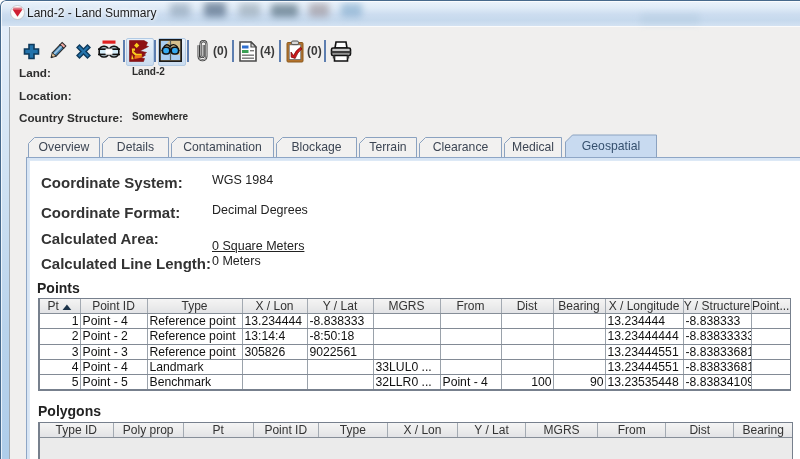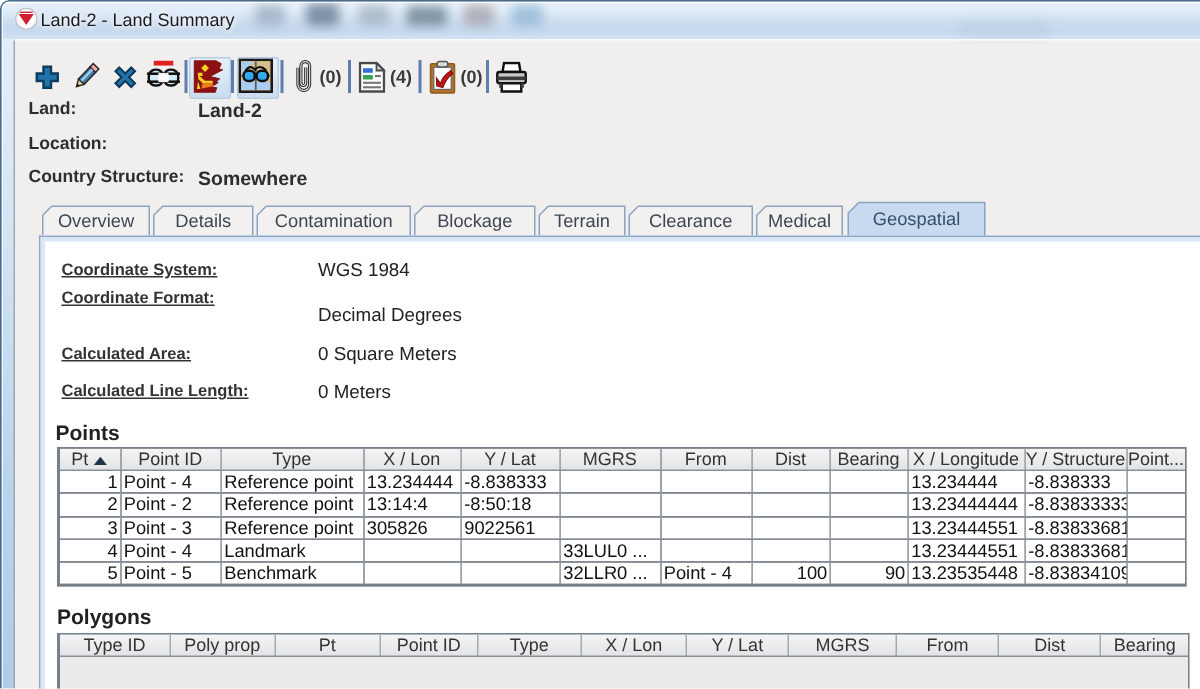--- a/index.html
+++ b/index.html
@@ -18,27 +18,27 @@
  background:linear-gradient(180deg,#e4eefa 0%,#d3e4f4 30%,#b9d3ec 70%,#aecdea 100%);
  border-left:1px solid #46698c;box-shadow:inset 1px 0 0 rgba(255,255,255,.7);}
 #lborder .inner{position:absolute;right:0;top:0;width:1px;height:433px;background:#9fa8b0;}
 #clienttop{position:absolute;left:9px;top:26px;width:791px;height:1px;background:#fbfbfb;}
 
 .sep{position:absolute;width:2px;background:#5d7eb0;}
 .cnt{position:absolute;font-size:12px;font-weight:bold;color:#3a3a3a;}
 .tile{position:absolute;width:26px;height:26px;background:linear-gradient(180deg,#e8f1fa,#cadcef);border:1px solid #b3cbe4;border-radius:2px;}
 
 .lab{position:absolute;font-size:11.7px;font-weight:bold;color:#2d2d2d;}
-.labv{position:absolute;font-size:13px;font-weight:bold;color:#2d2d2d;}
+.labv{position:absolute;font-size:10px;font-weight:bold;color:#2d2d2d;}
 
 #panel{position:absolute;left:26px;top:157px;width:774px;height:302px;background:#fff;
  border-left:1px solid #8ea6c6;border-top:1px solid #8ea6c6;
  box-shadow:inset 1px 1px 0 #d8e5f4,inset 2px 2px 0 #d8e5f4,inset 3px 3px 0 #dde9f6;}
 
-.clab{position:absolute;font-size:11px;font-weight:bold;color:#333;text-decoration:underline;}
+.clab{position:absolute;font-size:15px;font-weight:bold;color:#333;}
 .cval{position:absolute;font-size:12.5px;color:#222;}
 .sechead{position:absolute;font-size:14px;font-weight:bold;color:#222;}
 
 table{border-collapse:collapse;table-layout:fixed;}
 .tbl{position:absolute;border:1px solid #77808d;border-left-width:2px;border-bottom-width:2px;background:#a3a3a3;}
 .tbl table{width:100%;}
 .tbl th{background:linear-gradient(180deg,#f4f4f4 0%,#ececec 50%,#e2e3e6 100%);font-weight:normal;font-size:12px;color:#333;padding:0;height:14px;border-right:1px solid #a3aab2;border-bottom:1px solid #868e98;overflow:hidden;white-space:nowrap;}
 .tbl td{font-size:12.2px;color:#111;padding:0 1px 0 2px;height:14.3px;line-height:14px;border-right:1px solid #9aa2ab;border-bottom:1px solid #828a95;overflow:hidden;white-space:nowrap;background:#fff;}
 .tbl tr td:last-child, .tbl tr th:last-child{border-right:none;}
 .tbl tbody tr:last-child td{border-bottom:none;}
@@ -180,24 +180,24 @@
       <text x="533" y="21" text-anchor="middle">Medical</text>
       <path d="M565.5,29 L565.5,12 L572.5,5 L656.5,5 L656.5,29" fill="#c8daf0" stroke="#8ba2c0" stroke-width="1"></path>
       <text x="611" y="20" text-anchor="middle" fill="#35506e">Geospatial</text>
     </g>
   </svg>
 
   <div id="panel"></div>
 
   <div class="clab" style="left:41px;top:174px;">Coordinate System:</div>
   <div class="cval" style="left:212px;top:173px;">WGS 1984</div>
-  <div class="clab" style="left:41px;top:193px;">Coordinate Format:</div>
+  <div class="clab" style="left:41px;top:204px;">Coordinate Format:</div>
   <div class="cval" style="left:212px;top:203px;">Decimal Degrees</div>
   <div class="clab" style="left:41px;top:230px;">Calculated Area:</div>
-  <div class="cval" style="left:212px;top:229px;">0 Square Meters</div>
+  <div class="cval" style="left:212px;top:239px;text-decoration:underline;">0 Square Meters</div>
   <div class="clab" style="left:41px;top:255px;">Calculated Line Length:</div>
   <div class="cval" style="left:212px;top:254px;">0 Meters</div>
 
   <div class="sechead" style="left:37px;top:280px;">Points</div>
 
   <div class="tbl" style="left:38px;top:298px;width:750px;">
     <table>
       <colgroup>
         <col style="width:40px">
           <col style="width:67px">

